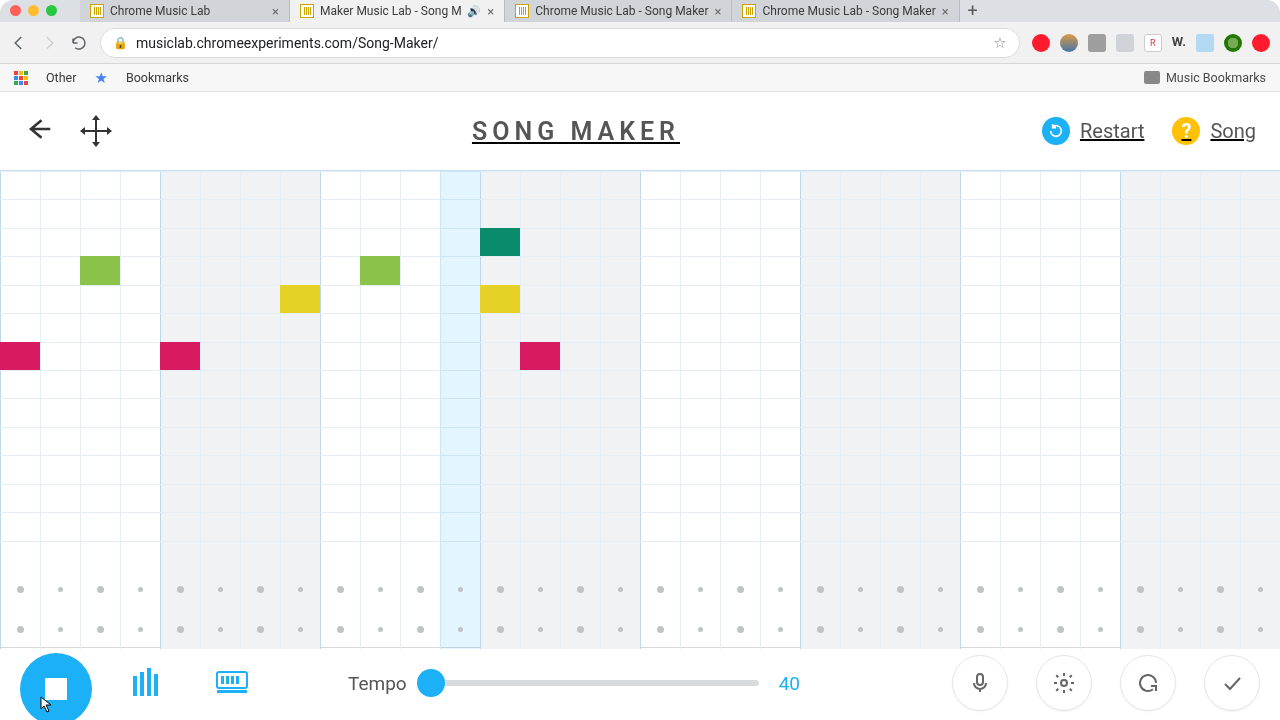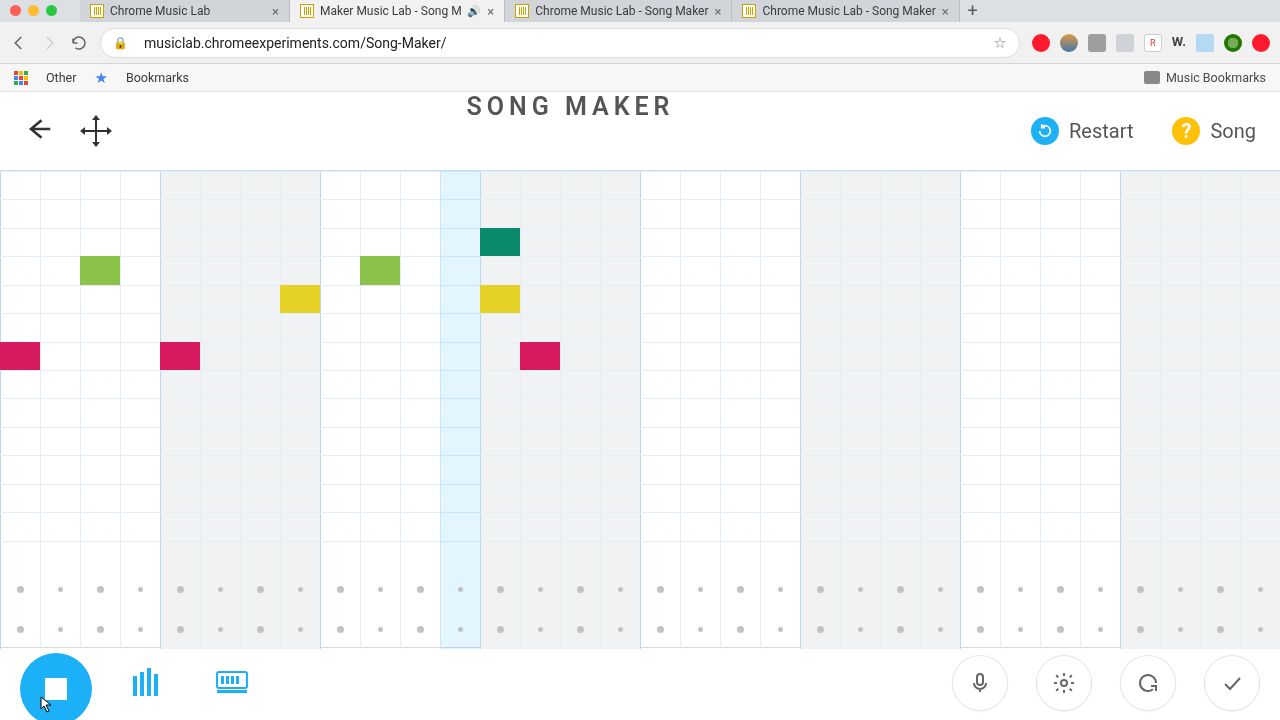--- a/index.html
+++ b/index.html
@@ -1,57 +1,57 @@
 <!DOCTYPE html>
 <html><head>
 <meta charset="utf-8">
 <style>
   * { box-sizing: border-box; margin: 0; padding: 0; }
   body { font-family: -apple-system, BlinkMacSystemFont, "Segoe UI", Roboto, Arial, sans-serif; width:1280px; height:720px; overflow:hidden; background:#fff; }
 
   
-  .browser-chrome { background:#dcdfe3; }
+  .browser-chrome { background:#dcdfe3;border-radius:13px; }
   .tab-strip { display:flex; align-items:flex-end; height:22px; padding-left:80px; position:relative; }
   .traffic-lights { position:absolute; left:10px; top:5px; display:flex; gap:7px; }
   .tlight { width:11px; height:11px; border-radius:50%; }
   .tl-red{background:#ff5f57;} .tl-yel{background:#ffbd2e;} .tl-grn{background:#28c940;}
   .tab { display:flex; align-items:center; gap:6px; height:22px; padding:0 10px; background:#d1d4d9; border-right:1px solid #b9bcc1; min-width:210px; max-width:230px;}
   .tab.active{ background:#f1f1f1; }
   .tab .fav{ width:14px; height:14px; border:1px solid #c9a200; background:#fff; display:flex; align-items:center; justify-content:center;}
   .tab .fav .bars{ display:flex; gap:1px;} .tab .fav .bars span{width:1px;height:8px;background:#c9a200;}
   .tab .ttl{ font-size:12px; color:#3b3b3b; white-space:nowrap; overflow:hidden; text-overflow:ellipsis; flex:1;}
   .tab .close{ font-size:13px; color:#6b6b6b; cursor:default;}
   .newtab{ width:26px; text-align:center; color:#5a5a5a; font-size:18px; line-height:22px; }
 
   .addr-row{ display:flex; align-items:center; height:42px; background:#f1f1f1; padding:0 10px; gap:12px; border-bottom:1px solid #d6d6d6;}
   .nav-ico{ width:18px; height:18px; color:#5f6368; display:flex; align-items:center; justify-content:center;}
   .addr{ flex:1; display:flex; align-items:center; background:#fff; border:1px solid #dcdcdc; border-radius:20px; height:30px; padding:0 12px; gap:8px;}
   .addr .lock{ font-size:12px; color:#5f6368;}
-  .addr .url{ font-size:14px; color:#202124;margin-left:8px; }
+  .addr .url{ font-size:14px; color:#202124; }
   .addr .star{ margin-left:auto; color:#888; font-size:15px;}
   .ext-row{ display:flex; gap:10px; align-items:center;}
   .ext{ width:18px; height:18px; border-radius:50%; }
   .bk-row{ display:flex; align-items:center; height:28px; background:#f7f7f7; padding:0 14px; gap:18px; border-bottom:1px solid #e5e5e5; font-size:12.5px; color:#3b3b3b;}
   .bk-row .apps-ico{ width:14px; height:14px; display:grid; grid-template-columns:repeat(3,1fr); grid-template-rows:repeat(3,1fr); gap:1px;}
   .bk-row .apps-ico span:nth-child(1){background:#ea4335;} .bk-row .apps-ico span:nth-child(2){background:#fbbc05;} .bk-row .apps-ico span:nth-child(3){background:#34a853;}
   .bk-row .apps-ico span:nth-child(4){background:#4285f4;} .bk-row .apps-ico span:nth-child(5){background:#ea4335;} .bk-row .apps-ico span:nth-child(6){background:#fbbc05;}
   .bk-row .apps-ico span:nth-child(7){background:#34a853;} .bk-row .apps-ico span:nth-child(8){background:#4285f4;} .bk-row .apps-ico span:nth-child(9){background:#ea4335;}
   .bk-row .ob{ margin-left:auto; display:flex; align-items:center; gap:6px; color:#4b4b4b;}
 
   
   .app{ position:relative; }
-  .app-header{ display:flex; height:78px; padding:0 24px;}
+  .app-header{ display:flex; align-items:center; height:78px; padding:0 24px;text-decoration:underline;}
   .hdr-left{ display:flex; align-items:center; gap:30px;}
   .back-arrow svg{ width:28px; height:28px; stroke:#333; stroke-width:3; fill:none;}
   .move-icon{ position:relative; width:28px; height:28px;}
   .move-icon::before, .move-icon::after, .move-icon .h, .move-icon .v{ content:""; position:absolute; background:#777;}
   .move-icon .v{ left:13px; top:2px; width:2px; height:24px; background:#333;}
   .move-icon .h{ top:13px; left:2px; height:2px; width:24px; background:#333;}
   .app-title{ flex:1; text-align:center; font-size:25px; font-weight:600; letter-spacing:5px; color:#555;}
-  .hdr-right{ display:flex; align-items:center; gap:39px;}
+  .hdr-right{ display:flex; align-items:center; gap:28px;}
   .hdr-btn{ display:flex; align-items:center; gap:10px; font-size:20px; color:#555;}
   .circ{ width:28px; height:28px; border-radius:50%; display:flex; align-items:center; justify-content:center; color:#fff; font-weight:700;}
   .circ.blue{background:#1cb0f6;} .circ.yellow{background:#ffc107;}
 
   
   .grid-wrap{ position:relative; height:478px; border-top:1px solid #c8deee; border-bottom:1px solid #d9d9d9;}
   .melody{ position:relative; height:398px; overflow:hidden;}
   .rhythm{ position:relative; height:80px; overflow:hidden; }
   .dark-col{ position:absolute; top:0; bottom:0; background:#f0f2f4; }
   .beat-line{ position:absolute; top:0; bottom:0; width:1px; background:#bcd8eb;}
@@ -413,20 +413,27 @@
     <div class="inst-btn">
       <svg width="34" height="26" viewBox="0 0 34 26">
           <rect x="2" y="2" width="30" height="16" rx="2" fill="none" stroke="#1cb0f6" stroke-width="2"></rect>
           <rect x="6" y="6" width="3" height="8" fill="#1cb0f6"></rect>
           <rect x="11" y="6" width="3" height="8" fill="#1cb0f6"></rect>
           <rect x="16" y="6" width="3" height="8" fill="#1cb0f6"></rect>
           <rect x="21" y="6" width="3" height="8" fill="#1cb0f6"></rect>
           <rect x="2" y="20" width="30" height="3" fill="#1cb0f6"></rect>
         </svg>
     </div>
+    <div class="tempo-wrap">
+      <span class="tempo-label">Tempo</span>
+      <div class="slider">
+        <div class="thumb" id="tempo-thumb" style="left: -1.2px;"></div>
+      </div>
+      <span class="tempo-val">40</span>
+    </div>
     <div class="footer-right">
       <div class="round-btn">
         <svg viewBox="0 0 24 24">
             <rect x="9" y="3" width="6" height="11" rx="3"></rect>
             <path d="M6 12a6 6 0 0 0 12 0M12 18v3"></path>
           </svg>
       </div>
       <div class="round-btn">
         <svg viewBox="0 0 24 24">
             <circle cx="12" cy="12" r="3"></circle>

